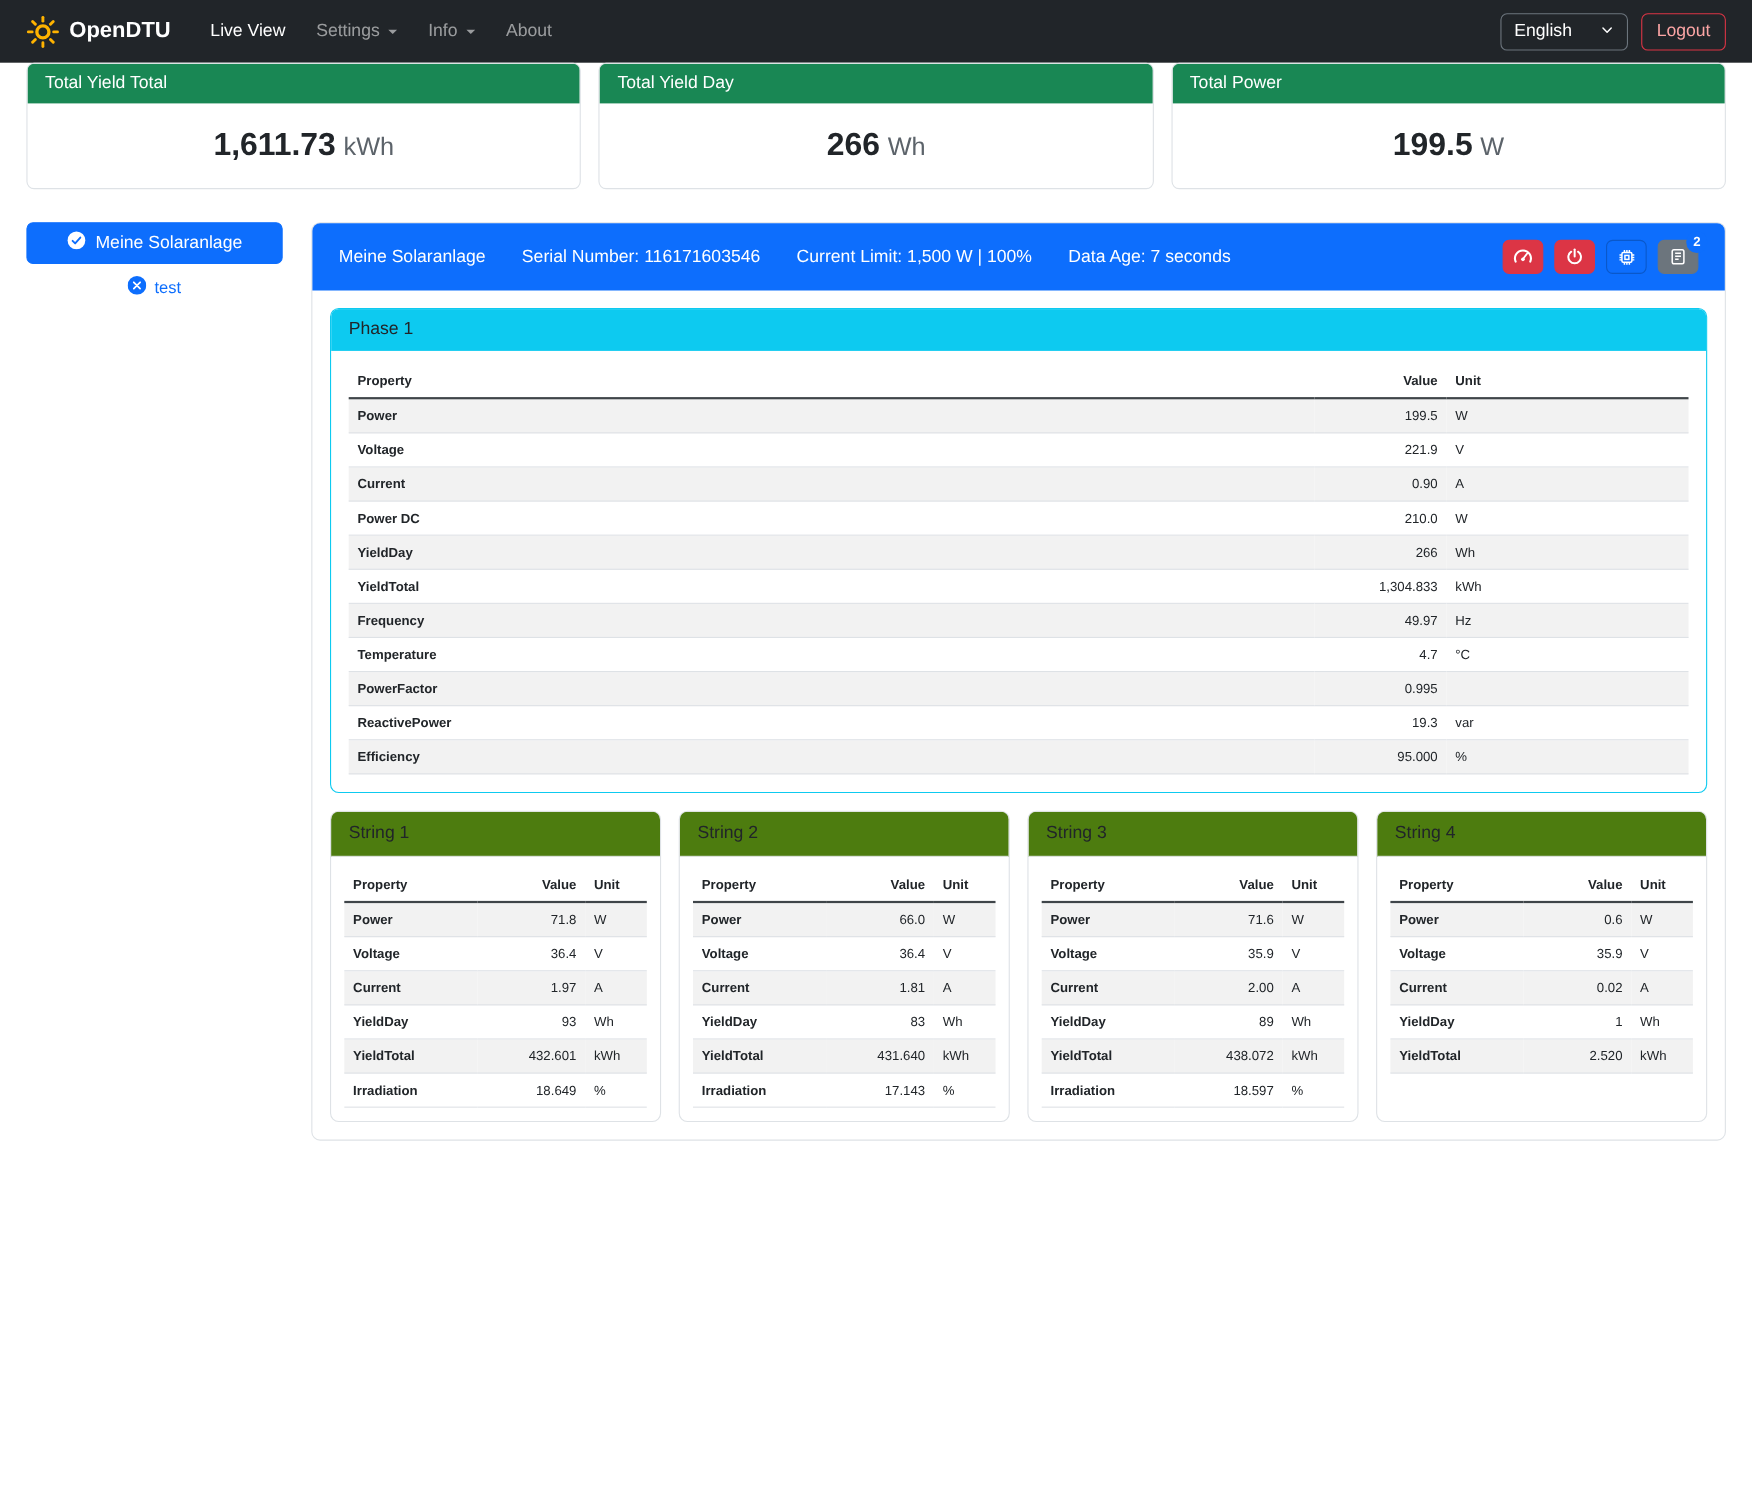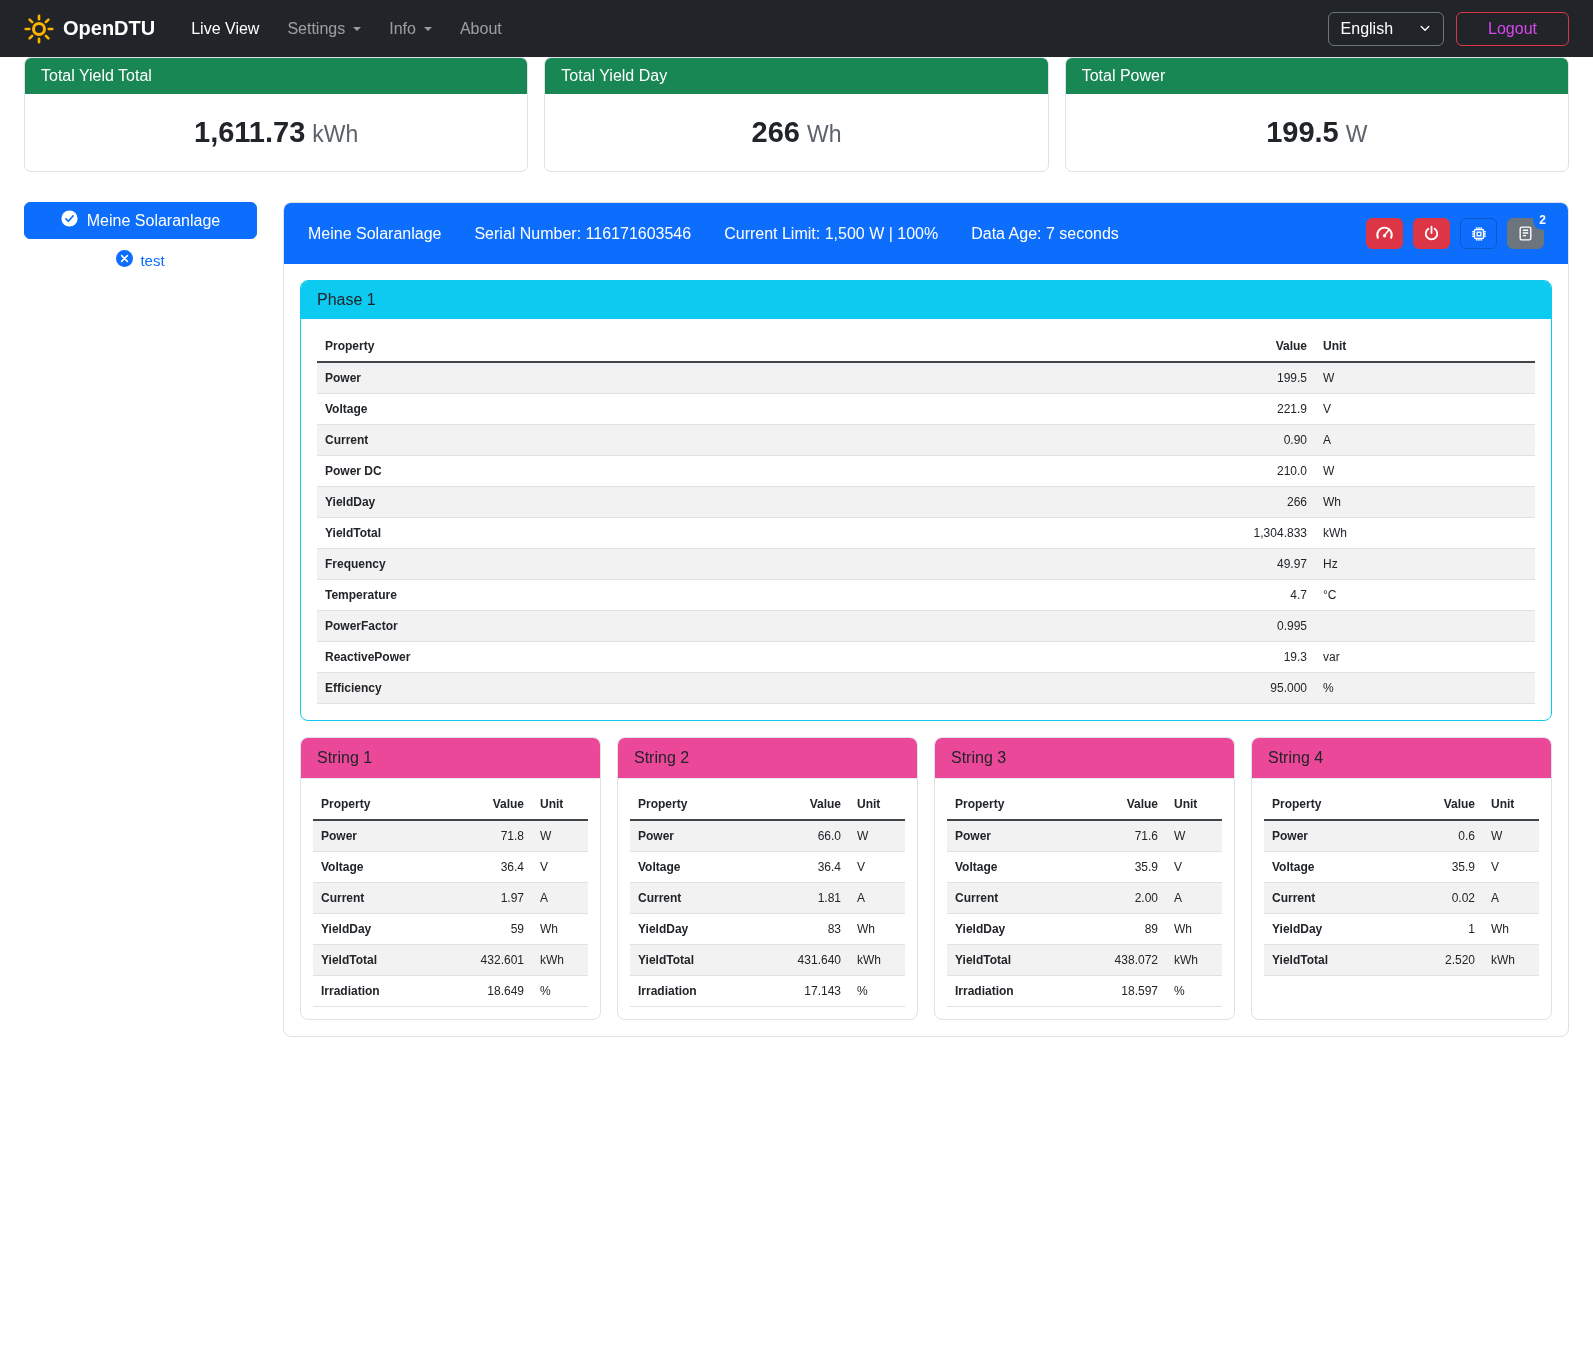--- a/index.html
+++ b/index.html
@@ -32,22 +32,22 @@
     border-left:4px solid transparent; border-right:4px solid transparent;
     border-top:4px solid currentColor;
   }
   .nav-right { display:flex; align-items:center; gap:12px; }
   .lang-select {
     display:flex; align-items:center; gap:26px;
     border:1px solid #6c757d; border-radius:6px;
     color:#fff; padding:7px 12px; cursor:pointer; background:transparent;
   }
   .logout-btn {
-    background:transparent; border:1px solid #dc3545; color:#d946ef;
-    border-radius:6px; padding:7px 31px; font-size:16px; cursor:pointer;
+    background:transparent; border:1px solid #dc3545; color:#fca5a5;
+    border-radius:6px; padding:7px 13px; font-size:16px; cursor:pointer;
     font-family:inherit;
   }
   
   .container { padding:0 24px; }
   .page-title { font-size:38px; font-weight:700; margin:18px 0 22px; }
   
   .summary-row { display:flex; gap:16px; margin-bottom:30px; }
   .summary-card {
     flex:1; border:1px solid #dee2e6; border-radius:7px; overflow:hidden;
     background:#fff;
@@ -111,21 +111,21 @@
   .phase-table .col-unit { width:220px; }
   .string-table .col-prop { width:44%; }
   .string-table .col-unit { width:56px; }
   
   .strings-row { display:flex; gap:16px; align-items:stretch; }
   .string-card {
     flex:1; border:1px solid #dee2e6; border-radius:8px; background:#fff;
     display:flex; flex-direction:column; overflow:hidden;
   }
   .string-header {
-    background:#ec4899; border-bottom:1px solid #e9ecef; padding:11px 16px;
+    background:#4d7c0f; border-bottom:1px solid #e9ecef; padding:11px 16px;
   }
   .string-body { padding:10px 12px 12px; }
 </style>
 </head>
 <body>
 
 <nav class="navbar">
   <div class="nav-left">
     <div class="brand">
       <span>
@@ -375,21 +375,21 @@
                     </tr>
 
                     <tr>
                       <td class="col-prop">Current</td>
                       <td class="col-value">1.97</td>
                       <td class="col-unit">A</td>
                     </tr>
 
                     <tr>
                       <td class="col-prop">YieldDay</td>
-                      <td class="col-value">59</td>
+                      <td class="col-value">93</td>
                       <td class="col-unit">Wh</td>
                     </tr>
 
                     <tr>
                       <td class="col-prop">YieldTotal</td>
                       <td class="col-value">432.601</td>
                       <td class="col-unit">kWh</td>
                     </tr>
 
                     <tr>

